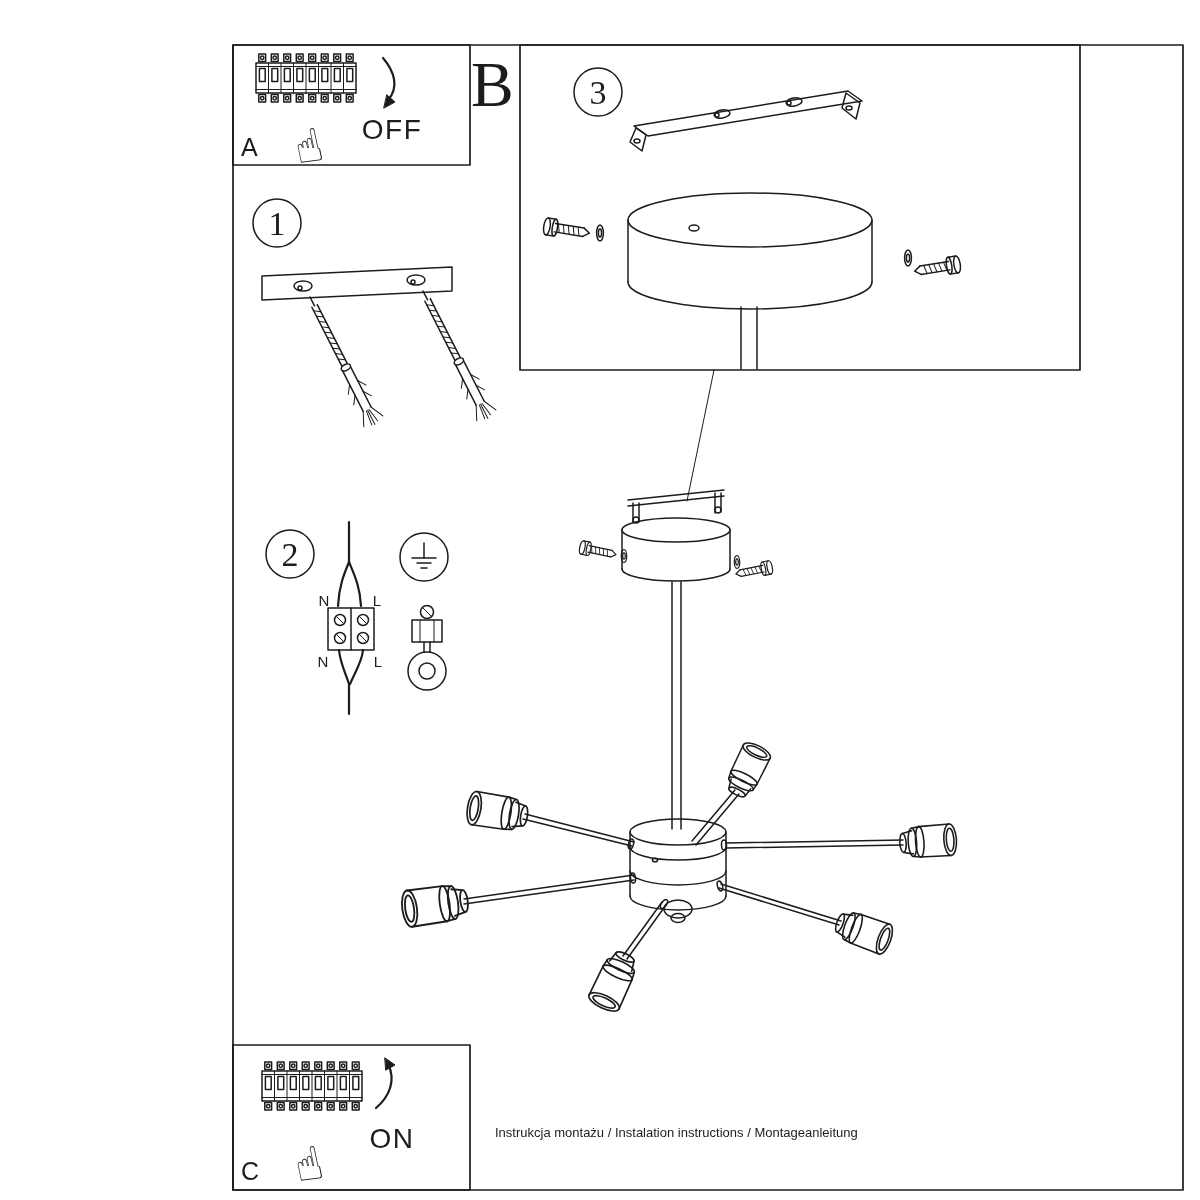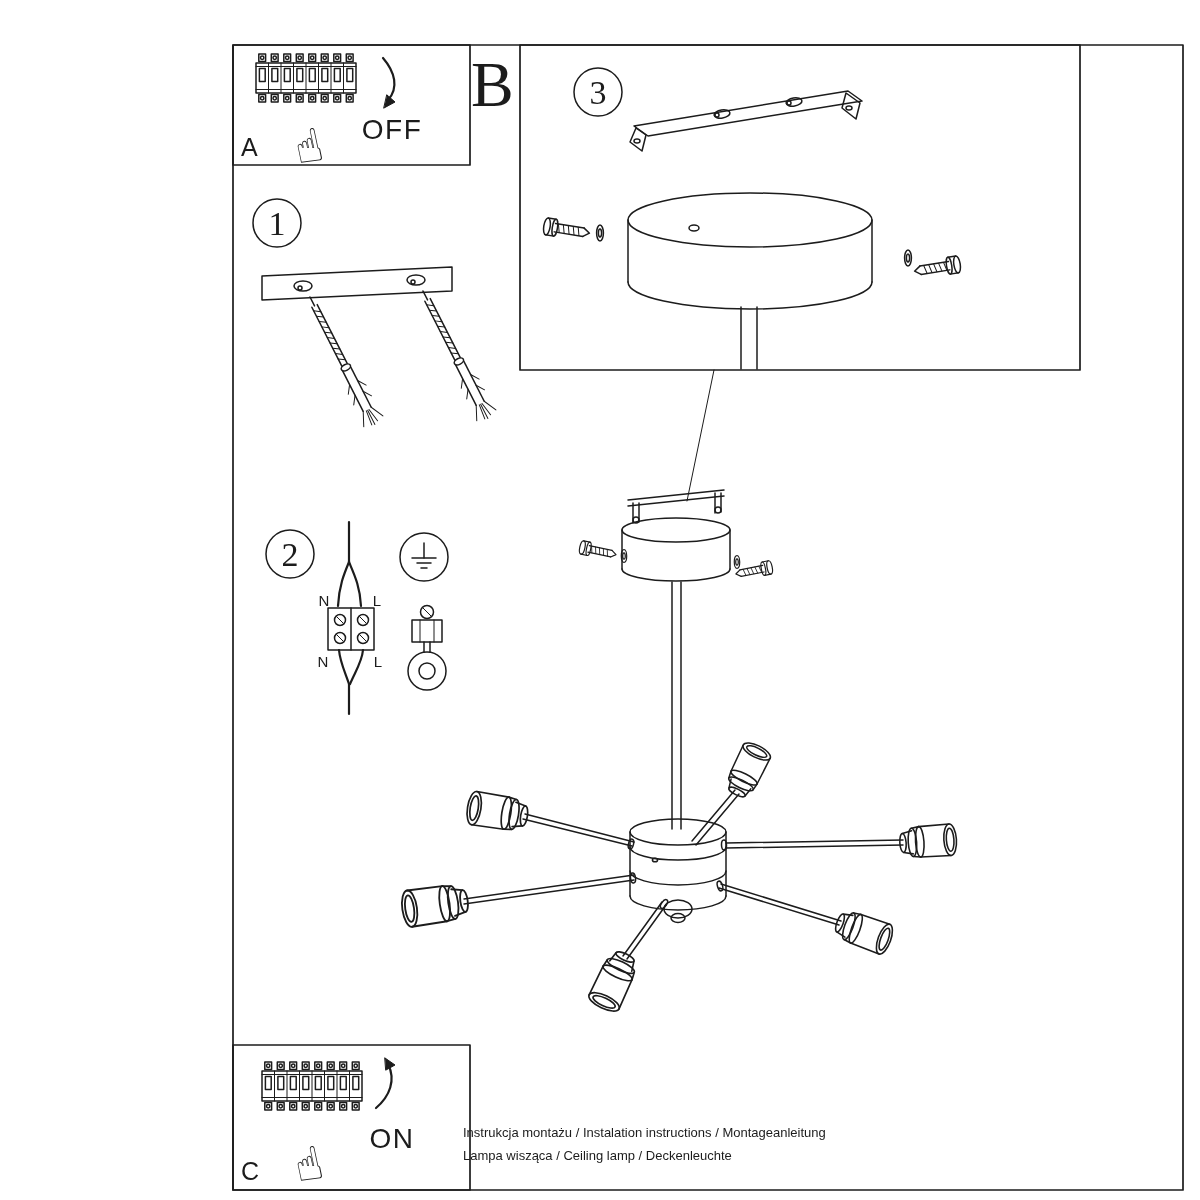--- a/index.html
+++ b/index.html
@@ -10,21 +10,21 @@
   .art .wire{stroke-width:2.2}
   .art .box{stroke-width:1.7}
   .art .head{fill:#1c1c1c;stroke:#1c1c1c;stroke-width:1}
   .art text{fill:#1c1c1c;stroke:none}
   .letter{font:400 25px "Liberation Sans",sans-serif}
   .action{font:500 28px "Liberation Sans",sans-serif;letter-spacing:1.5px}
   .biglabel{font:400 64px "Liberation Serif",serif}
   .badge{font:400 34px "Liberation Serif",serif}
   .wirelabel{font:400 15px "Liberation Sans",sans-serif}
   .hand{font:46px "DejaVu Sans",sans-serif}
-  .footer{position:absolute;left:463px;top:1122px;font:13px/1.75 "Liberation Sans",sans-serif;color:#1c1c1c}
+  .footer{position:absolute;left:495px;top:1122px;font:13px/1.75 "Liberation Sans",sans-serif;color:#1c1c1c}
 </style>
 </head>
 <body>
 
 <div class="page">
 
 <svg class="art" width="1200" height="1200" viewBox="0 0 1200 1200">
   <defs>
     <g id="bmod">
       <rect x="2.8" y="0" width="6.8" height="7.5"></rect>
@@ -272,16 +272,15 @@
       <path class="wire" d="M376,1108 C390,1096 396,1080 388,1064"></path>
       <polygon class="head" points="385,1058 395,1065 386,1070"></polygon>
     </g>
     <text class="action" x="392" y="1148" text-anchor="middle">ON</text>
     <text class="letter" x="241" y="1180">C</text>
   </g>
 </svg>
 
 <div class="footer">
   <div>Instrukcja montażu / Instalation instructions / Montageanleitung</div>
-  <div>Lampa wisząca / Ceiling lamp / Deckenleuchte</div>
 </div>
 
 </div>
 
 </body></html>

